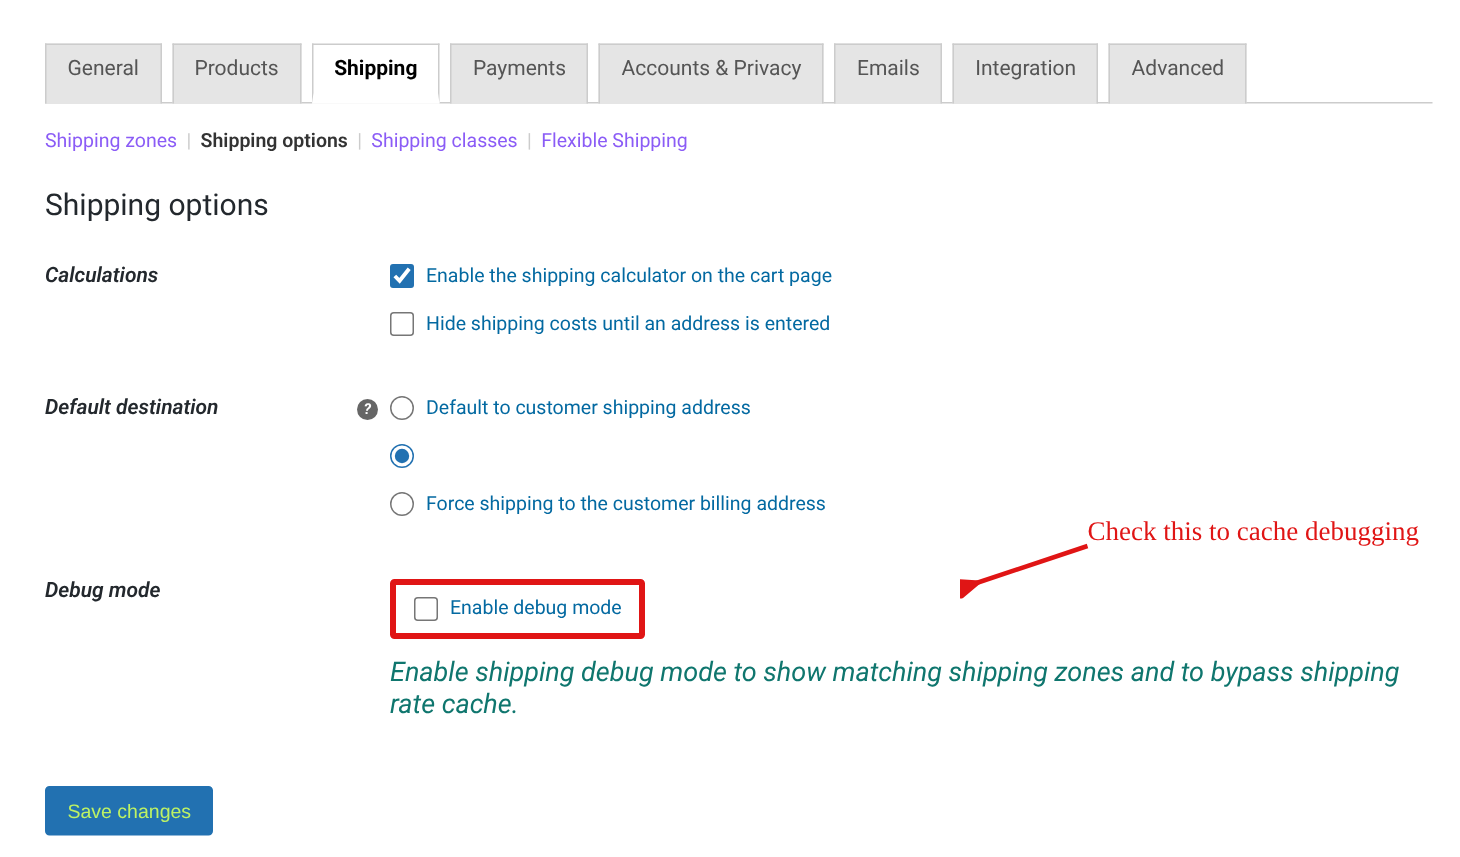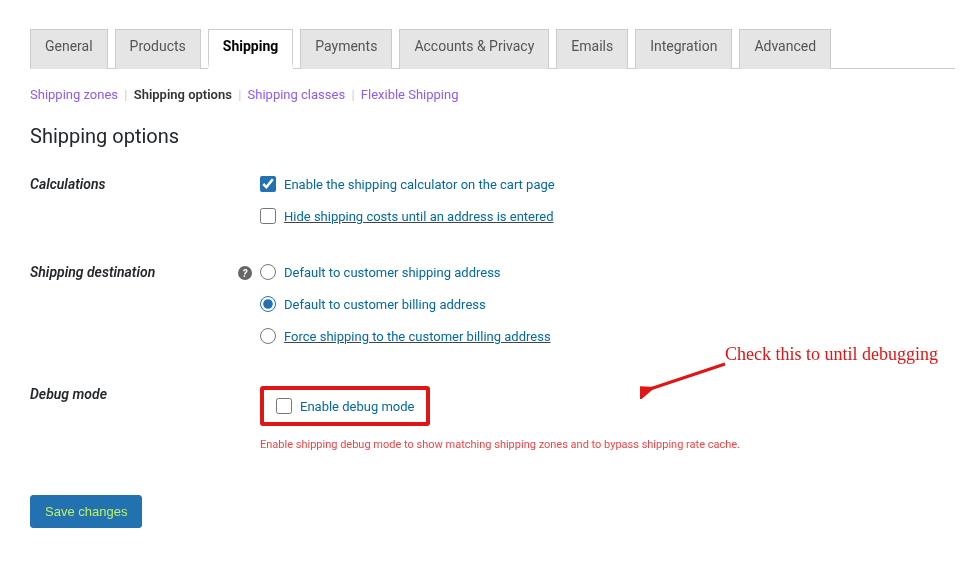--- a/index.html
+++ b/index.html
@@ -89,21 +89,20 @@
       flex: 1;
     }
     .checkbox-row, .radio-row {
       display: flex;
       align-items: center;
       margin-bottom: 16px;
       position: relative;
     }
     .checkbox-row:last-child, .radio-row:last-child {
       margin-bottom: 0;
-      text-decoration: underline;
     }
     input[type="checkbox"] {
       width: 16px;
       height: 16px;
       margin-right: 8px;
       cursor: pointer;
       accent-color: #2271b1;
       border: 1px solid #8c8f94;
       border-radius: 3px;
     }
@@ -129,30 +128,30 @@
       background: #666;
       color: #fff;
       font-size: 10px;
       font-weight: bold;
       display: inline-flex;
       align-items: center;
       justify-content: center;
       cursor: help;
     }
     .description {
-      color: #ef4444;
-      font-size: 11px;
+      font-style: italic;
+      color: #0f766e;
+      font-size: 18px;
       margin-top: 8px;
     }
     .highlight-box {
       border: 4px solid #e01515;
       border-radius: 3px;
       padding: 8px 12px;
       display: inline-flex;
-      align-items: center;
       margin-bottom: 4px;
     }
     .annotation {
       position: absolute;
       color: #e01515;
       font-size: 18px;
       font-family: Georgia, serif;
       left: 465px;
       top: -42px;
       white-space: nowrap;
@@ -222,43 +221,42 @@
         </div>
         <div class="checkbox-row">
           <input type="checkbox" id="cb2" style="">
           <label for="cb2">Hide shipping costs until an address is entered</label>
         </div>
       </div>
     </div>
 
     <div class="form-row destination">
       <div class="form-label">
-        <span>Shipping destination</span>
+        <span>Default destination</span>
         <span class="help-icon">?</span>
       </div>
       <div class="form-content">
         <div class="radio-row">
           <input type="radio" name="dest" id="r1" style="">
           <label for="r1">Default to customer shipping address</label>
         </div>
         <div class="radio-row">
           <input type="radio" name="dest" id="r2" checked="" style="">
-          <label for="r2">Default to customer billing address</label>
         </div>
         <div class="radio-row">
           <input type="radio" name="dest" id="r3" style="">
           <label for="r3">Force shipping to the customer billing address</label>
         </div>
       </div>
     </div>
 
     <div class="form-row">
       <div class="form-label">Debug mode</div>
       <div class="form-content debug-section">
-        <div class="annotation">Check this to until debugging</div>
+        <div class="annotation">Check this to cache debugging</div>
         <svg class="arrow-svg" width="90" height="40">
           <defs>
             <marker id="arrhead" markerWidth="10" markerHeight="8" refX="2" refY="4" orient="auto">
               <polygon points="10 0, 0 4, 10 8" fill="#e01515"></polygon>
             </marker>
           </defs>
           <line x1="85" y1="5" x2="10" y2="30" stroke="#e01515" stroke-width="3" marker-end="url(#arrhead)"></line>
         </svg>
         <div class="highlight-box">
           <input type="checkbox" id="cb3" style="">

